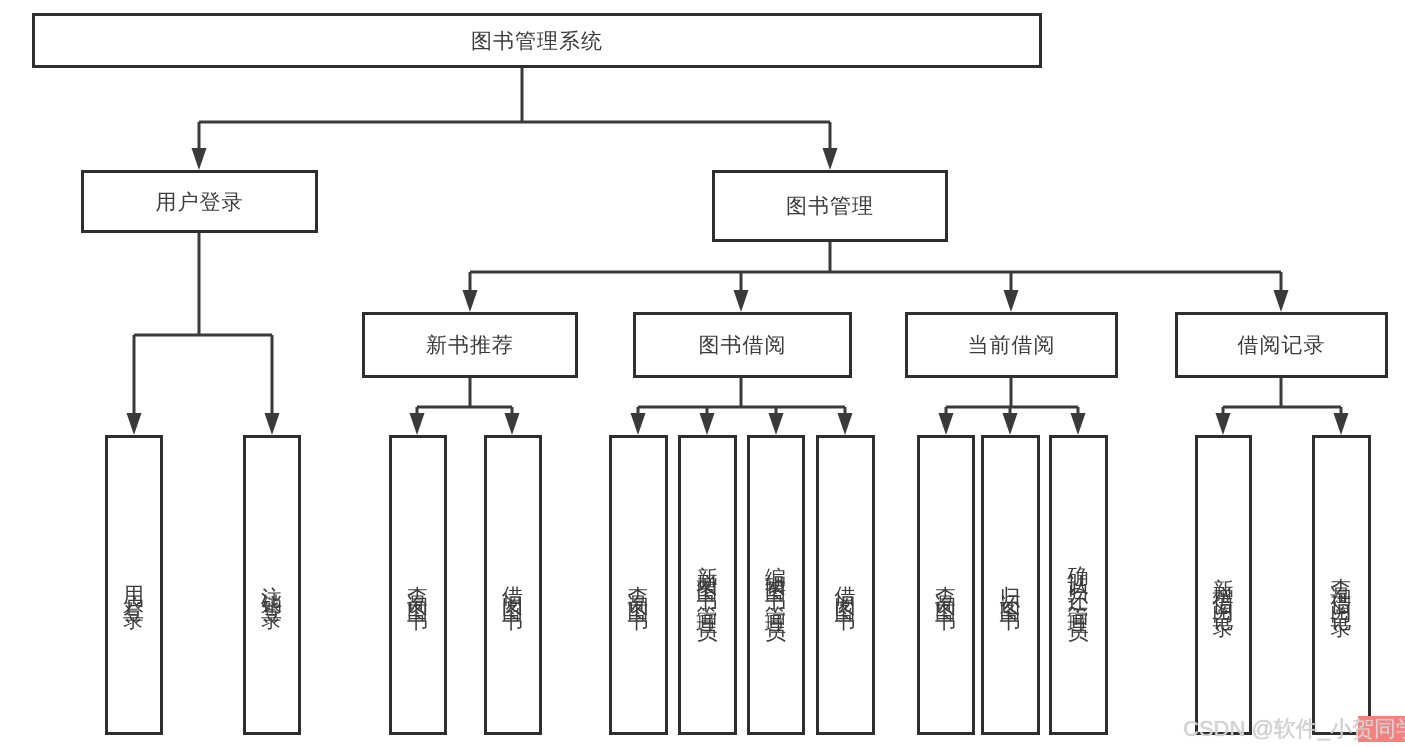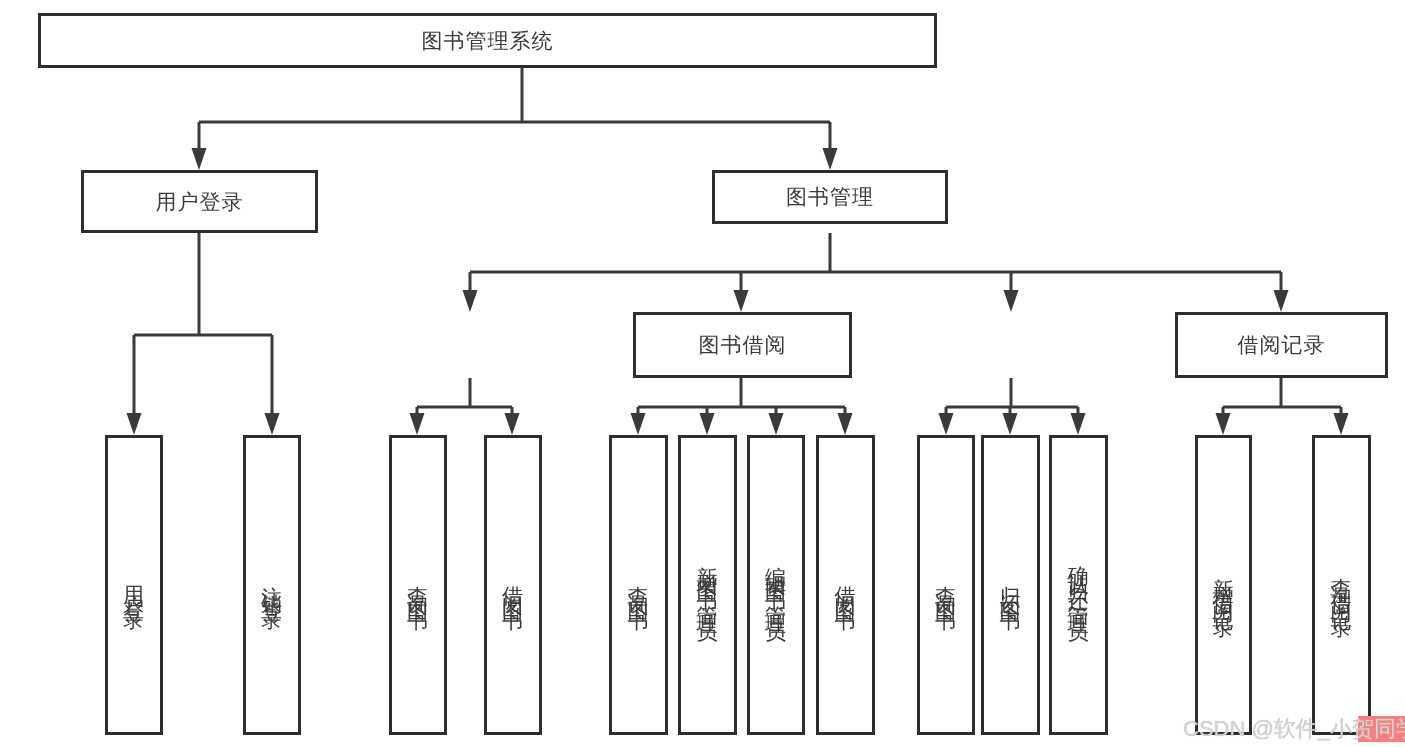--- a/index.html
+++ b/index.html
@@ -63,33 +63,39 @@
       <polygon points="768.5,413 783.5,413 776,435"></polygon>
       <polygon points="837.5,413 852.5,413 845,435"></polygon>
       <polygon points="938.5,413 953.5,413 946,435"></polygon>
       <polygon points="1002.5,413 1017.5,413 1010,435"></polygon>
       <polygon points="1070.5,413 1085.5,413 1078,435"></polygon>
       <polygon points="1215.5,413 1230.5,413 1223,435"></polygon>
       <polygon points="1333.5,413 1348.5,413 1341,435"></polygon>
     </g>
   </svg>
 
-  <div class="box hbox" style="left:38px;top:13px;width:899px;height:55px;">
+  <div class="box hbox" style="left:32px;top:13px;width:1010px;height:55px;">
     <span>图书管理系统</span>
   </div>
 
   <div class="box hbox" style="left:81px;top:170px;width:237px;height:63px;">
     <span>用户登录</span>
   </div>
-  <div class="box hbox" style="left:712px;top:170px;width:236px;height:54px;">
+  <div class="box hbox" style="left:712px;top:170px;width:236px;height:72px;">
     <span>图书管理</span>
   </div>
 
+  <div class="box hbox" style="left:362px;top:312px;width:216px;height:66px;">
+    <span>新书推荐</span>
+  </div>
   <div class="box hbox" style="left:633px;top:312px;width:219px;height:66px;">
     <span>图书借阅</span>
+  </div>
+  <div class="box hbox" style="left:905px;top:312px;width:213px;height:66px;">
+    <span>当前借阅</span>
   </div>
   <div class="box hbox" style="left:1175px;top:312px;width:213px;height:66px;">
     <span>借阅记录</span>
   </div>
 
   <div class="box vbox" style="left:105px;top:435px;width:58px;height:300px;">
     <span>用户登录</span>
   </div>
   <div class="box vbox" style="left:243px;top:435px;width:58px;height:300px;">
     <span>注销登录</span>

